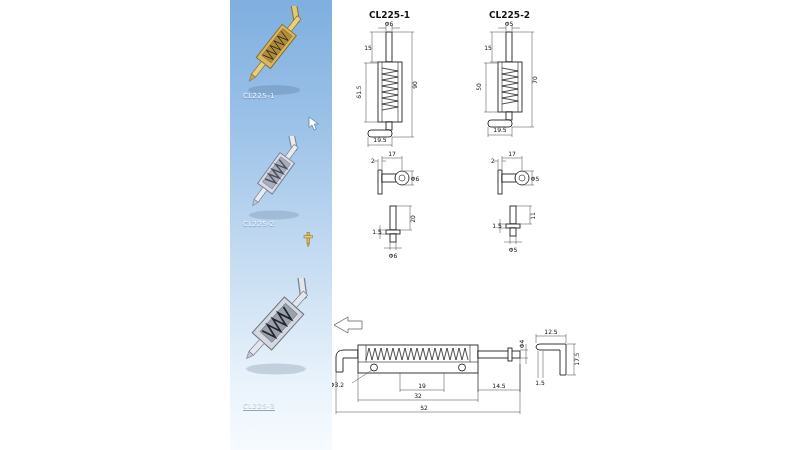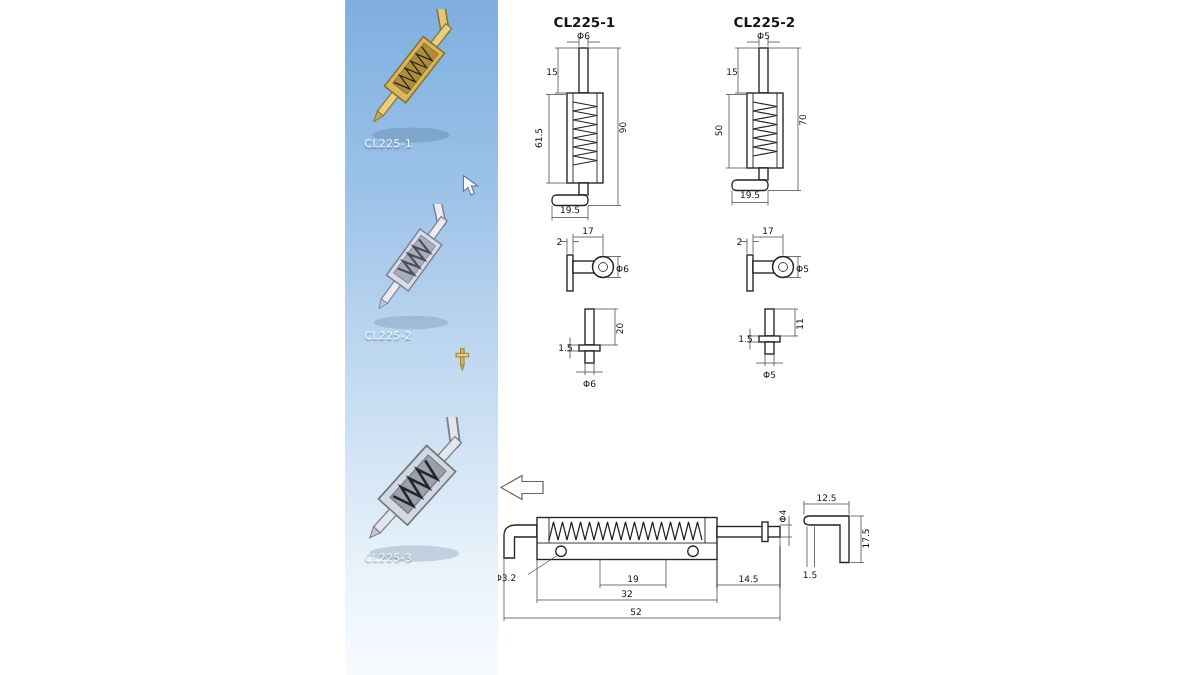--- a/index.html
+++ b/index.html
@@ -77,21 +77,21 @@
           <path d="M0,-44 L-14,-56" stroke="#e3e6ec" stroke-width="5" stroke-linecap="round"></path>
           <rect x="-3" y="-47" width="6" height="19" fill="#e3e6ec" stroke="#7b8190" stroke-width="0.9"></rect>
           <rect x="-13" y="-30" width="26" height="48" fill="#d4d8e0" stroke="#70757f" stroke-width="1.1"></rect>
           <rect x="-8" y="-26" width="16" height="38" fill="#9aa0ac" stroke="#70757f" stroke-width="0.7"></rect>
           <polyline points="-7,-22 7,-18 -7,-14 7,-10 -7,-6 7,-2 -7,2 7,6 -7,10" stroke="#23262c" stroke-width="1.7" fill="none"></polyline>
           <rect x="-3" y="18" width="6" height="16" fill="#e3e6ec" stroke="#7b8190" stroke-width="0.9"></rect>
           <polygon points="-3,34 3,34 0,41" fill="#c4c8d2" stroke="#7b8190" stroke-width="0.7"></polygon>
         </g>
       </svg>
     </div>
-    <div class="plabel" style="left:13px;top:368px;">CL225-3</div>
+    <div class="plabel" style="left:13px;top:402px;text-decoration:underline;">CL225-3</div>
   </div>
 
   <svg class="drawings" viewBox="332 0 468 450">
 
     <text class="ttl" x="369" y="18">CL225-1</text>
     <text class="ttl" x="489" y="18">CL225-2</text>
 
     <g>
       <g>
         <rect class="ol" x="386" y="32" width="6" height="30"></rect>

